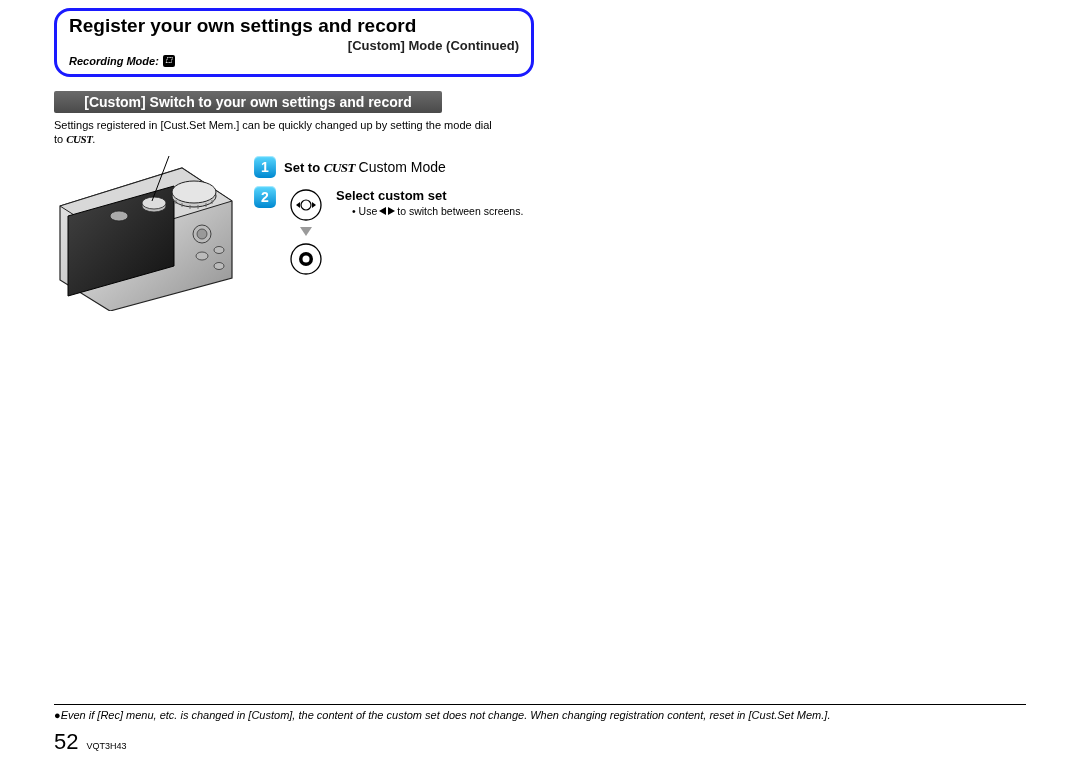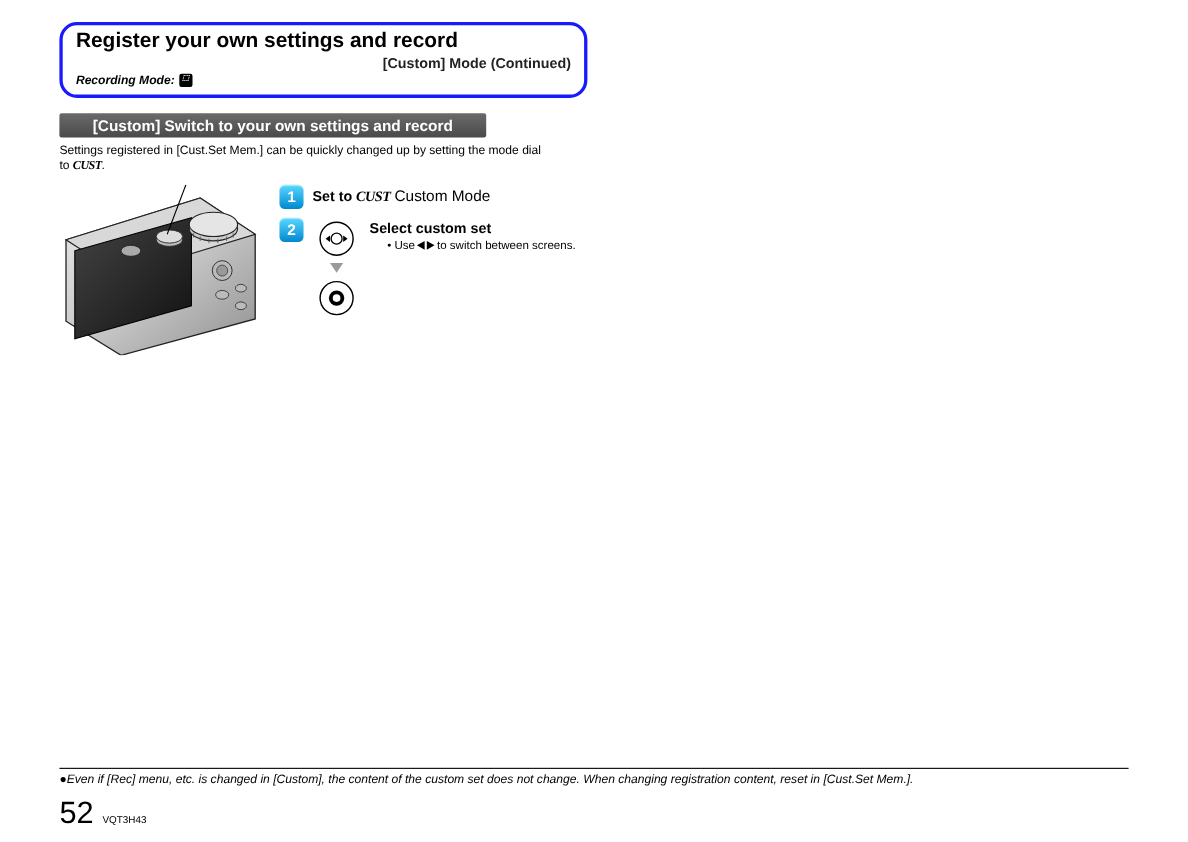--- a/index.html
+++ b/index.html
@@ -6,21 +6,21 @@
     margin: 0;
     padding: 0;
     background: #fff;
     font-family: Arial, Helvetica, sans-serif;
     color: #000;
     width: 1080px;
     height: 765px;
     overflow: hidden;
   }
   .page {
-    padding: 20px 54px 10px 54px;
+    padding: 8px 54px 10px 54px;
     box-sizing: border-box;
     height: 765px;
     display: flex;
     flex-direction: column;
     position: relative;
   }
   .header-box {
     border: 3px solid #1a1aff;
     border-radius: 16px;
     padding: 4px 12px 6px 12px;
@@ -145,21 +145,21 @@
     text-indent: -8px;
     font-style: italic;
   }
   .page-num-row {
     display: flex;
     align-items: baseline;
     gap: 8px;
     margin-top: 6px;
   }
   .page-num {
-    font-size: 28px;
+    font-size: 22px;
     font-weight: normal;
   }
   .doc-code {
     font-size: 9px;
     text-align: right;
   }
   .mode-icon {
     display: inline-flex;
     width: 12px;
     height: 12px;

